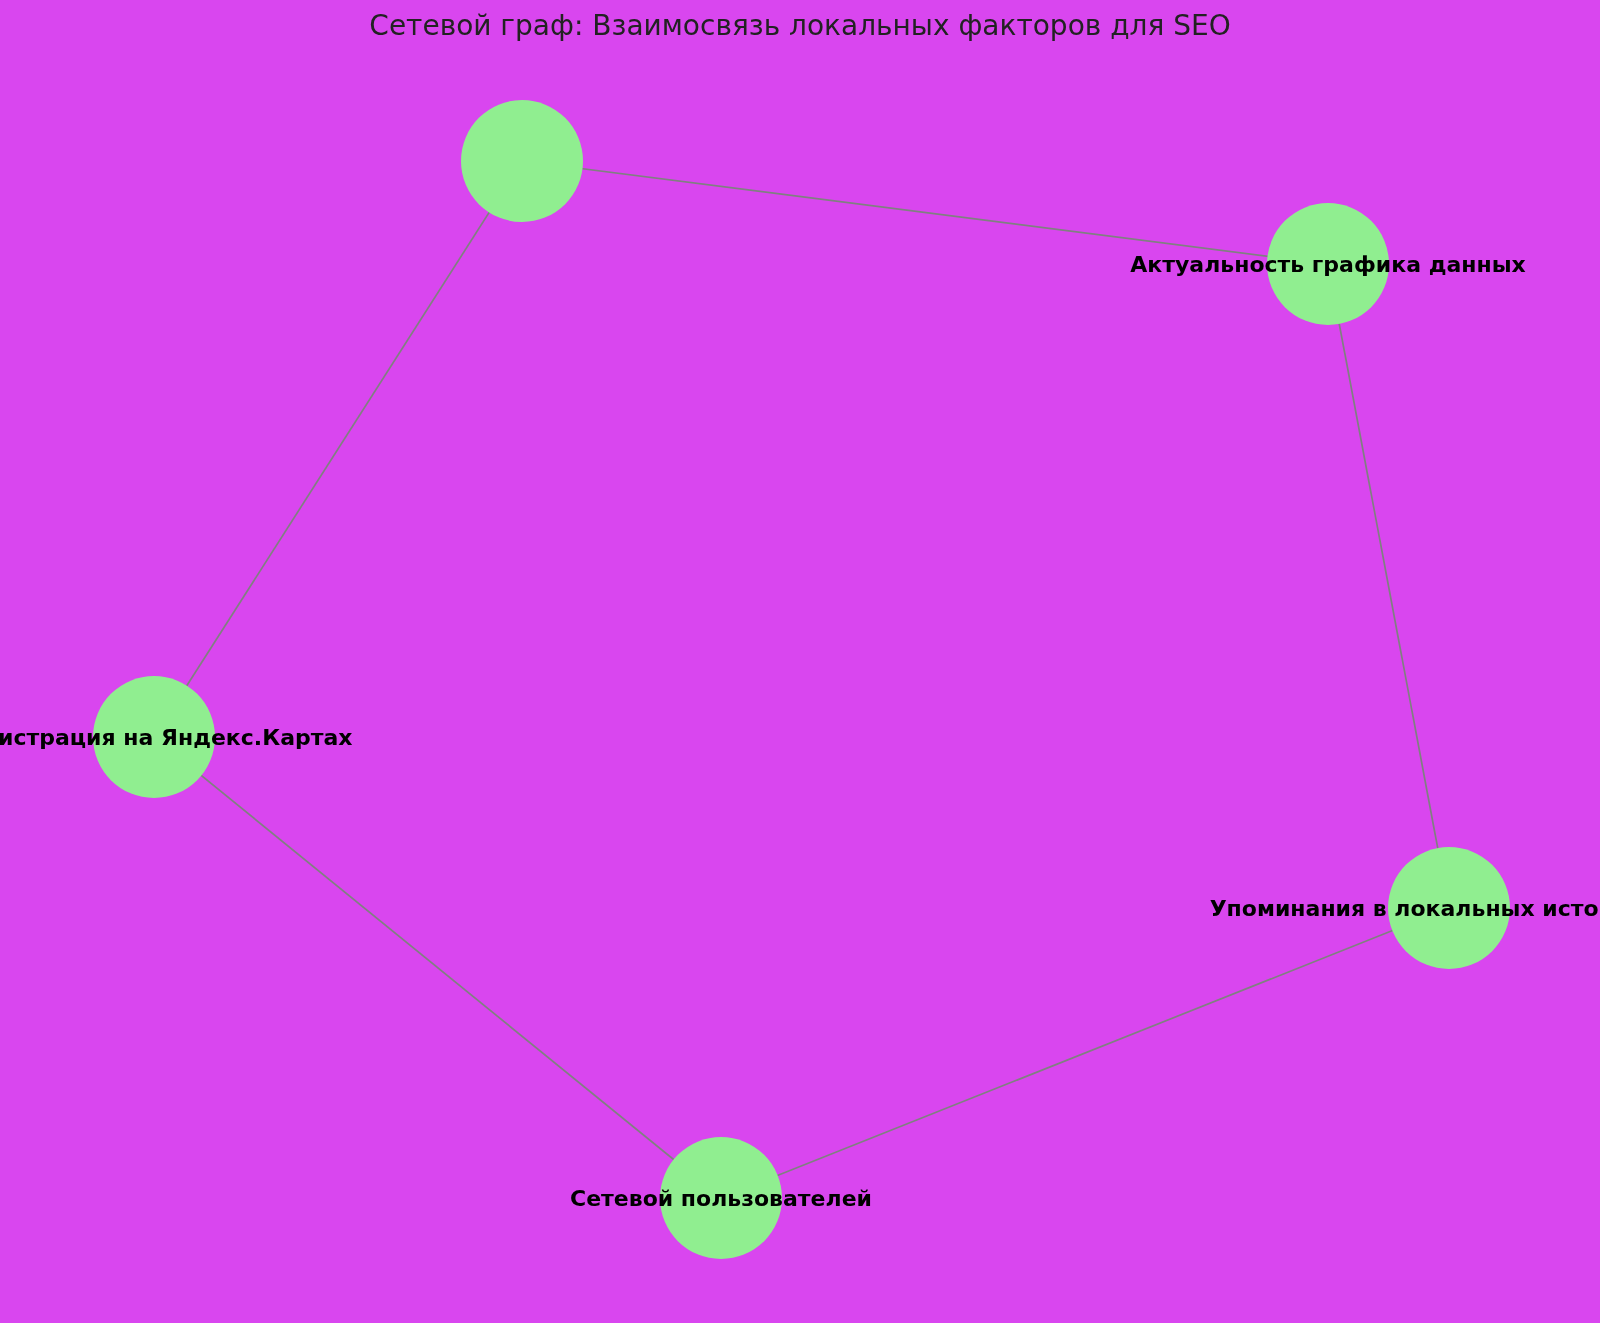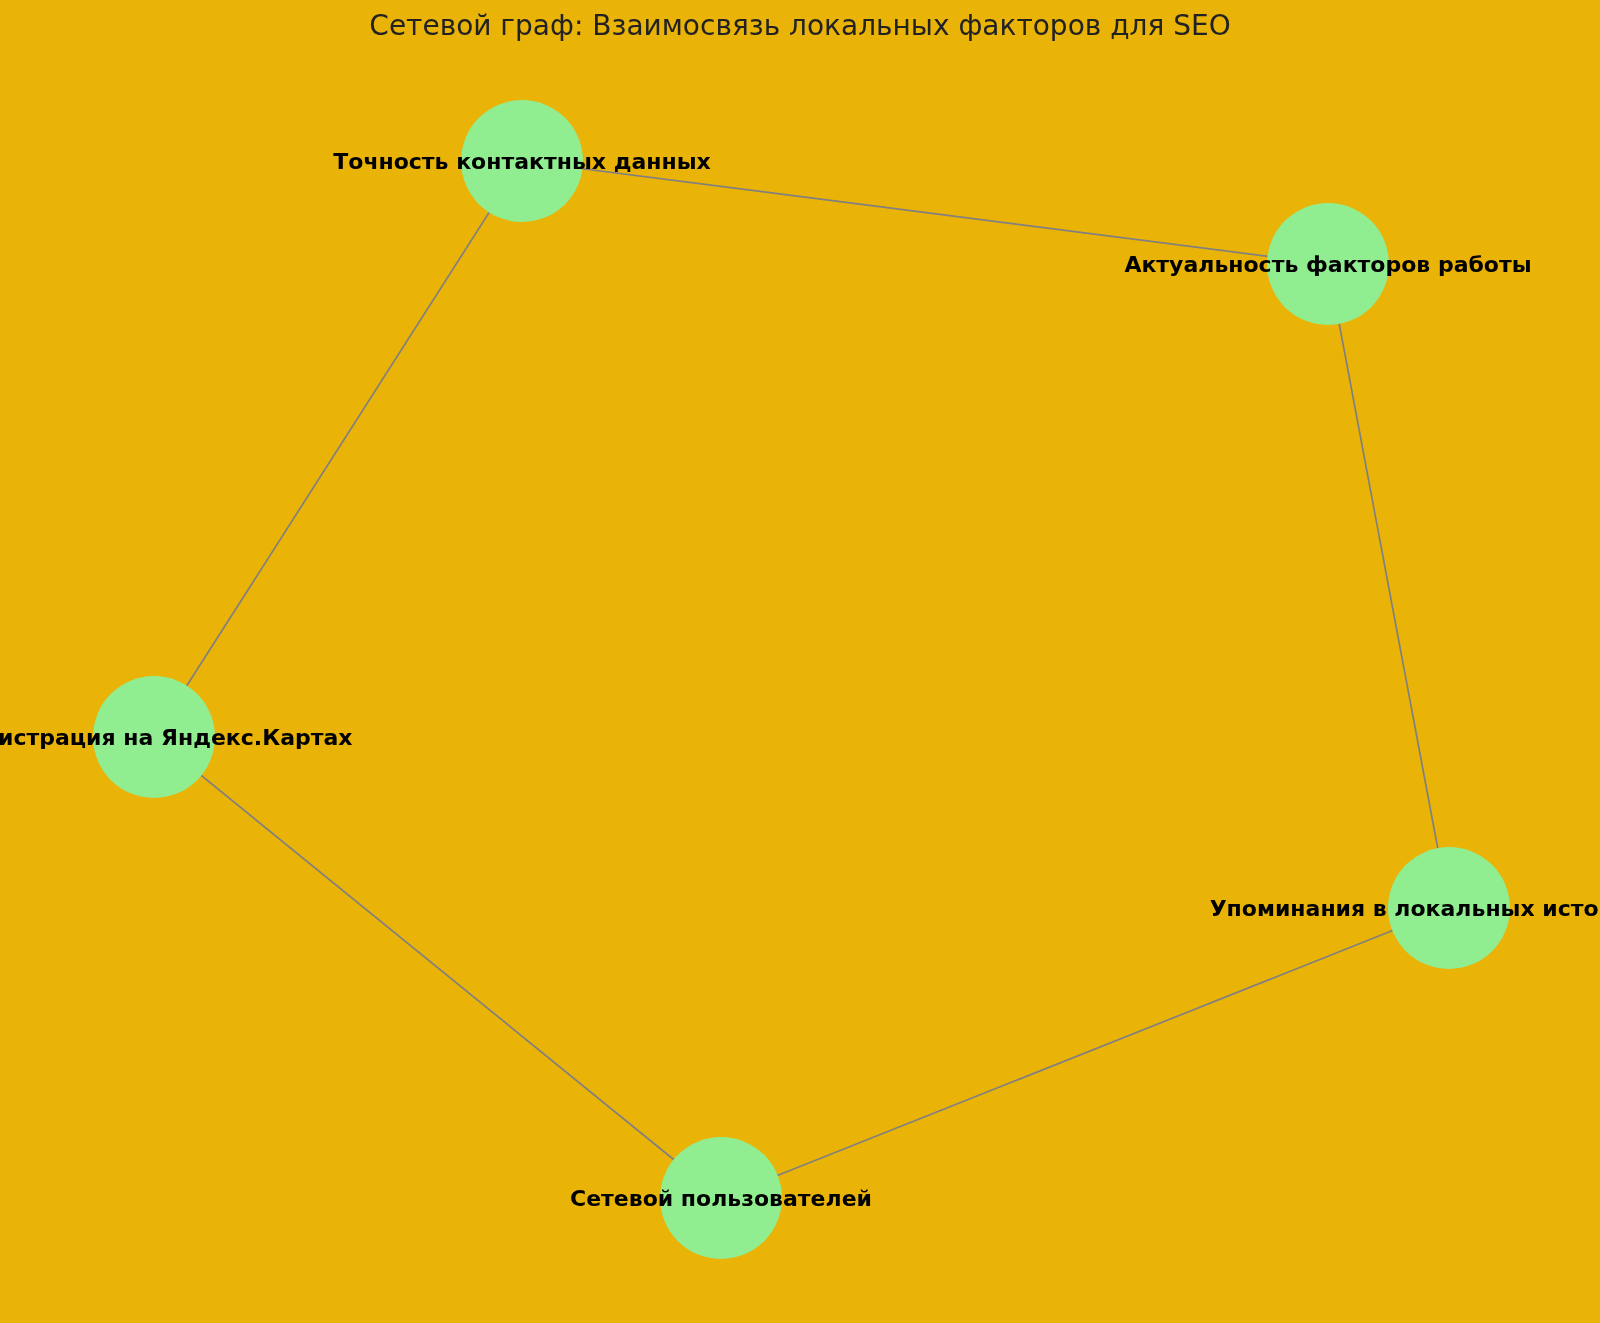--- a/index.html
+++ b/index.html
@@ -5,21 +5,21 @@
   html, body {
     margin: 0;
     padding: 0;
     background: #ffffff;
   }
   .figure {
     position: relative;
     width: 1600px;
     height: 1323px;
     overflow: hidden;
-    background: #eab308;
+    background: #d946ef;
     font-family: "DejaVu Sans", sans-serif;
   }
   .chart-title {
     position: absolute;
     top: 9px;
     left: 0;
     width: 100%;
     text-align: center;
     font-size: 28px;
     font-weight: normal;
@@ -59,19 +59,18 @@
       <line x1="1328" y1="264" x2="1449" y2="908" stroke="#808080" stroke-width="1.7"></line>
       <line x1="154" y1="737" x2="721" y2="1198" stroke="#808080" stroke-width="1.7"></line>
       <line x1="721" y1="1198" x2="1449" y2="908" stroke="#808080" stroke-width="1.7"></line>
       <circle cx="522" cy="161" r="61" fill="#90ee90"></circle>
       <circle cx="1328" cy="264" r="61" fill="#90ee90"></circle>
       <circle cx="154" cy="737" r="61" fill="#90ee90"></circle>
       <circle cx="1449" cy="908" r="61" fill="#90ee90"></circle>
       <circle cx="721" cy="1198" r="61" fill="#90ee90"></circle>
     </svg>
   <div class="labels-layer" id="labels-layer">
-      <div class="node-label" style="left: 522px; top: 161px; color: rgb(0, 0, 0);">Точность контактных данных</div>
-      <div class="node-label" style="left: 1328px; top: 264px; color: rgb(0, 0, 0);">Актуальность факторов работы</div>
+      <div class="node-label" style="left: 1328px; top: 264px; color: rgb(0, 0, 0);">Актуальность графика данных</div>
       <div class="node-label" style="left: 154px; top: 737px; color: rgb(0, 0, 0);">Регистрация на Яндекс.Картах</div>
       <div class="node-label" style="left: 1449px; top: 908px; color: rgb(0, 0, 0);">Упоминания в локальных источниках</div>
       <div class="node-label" style="left: 721px; top: 1198px; color: rgb(0, 0, 0);">Сетевой пользователей</div>
     </div>
 </div>
 
 </body></html>

